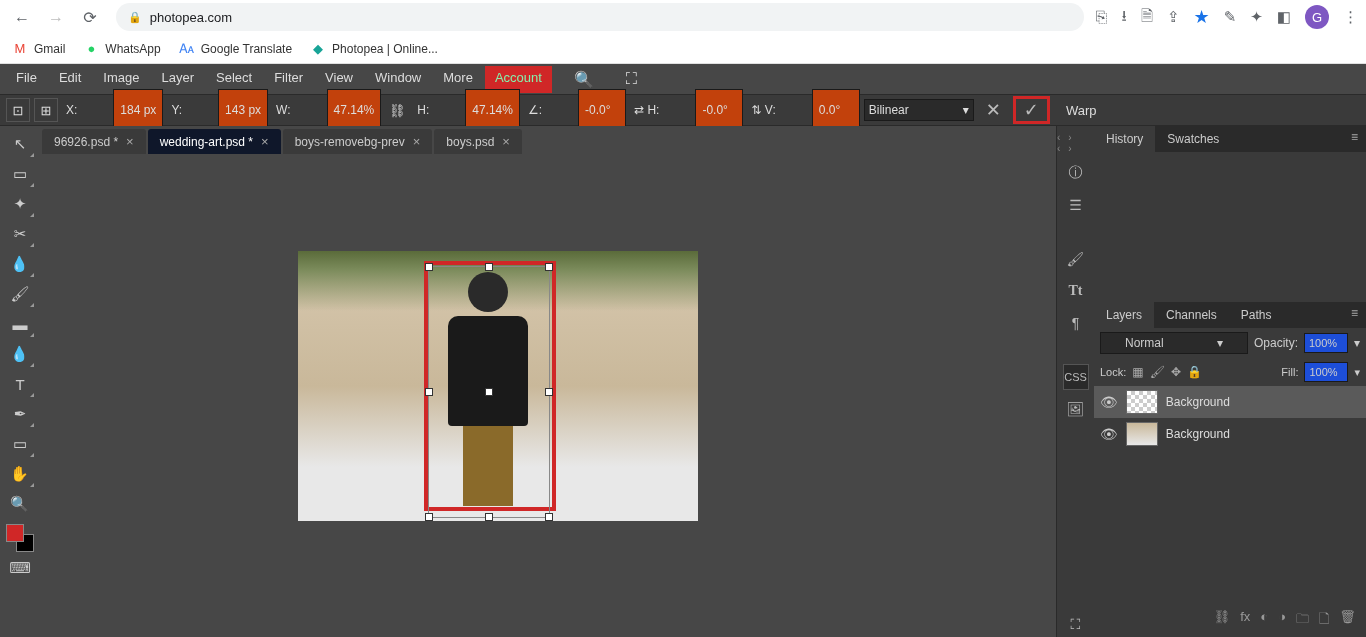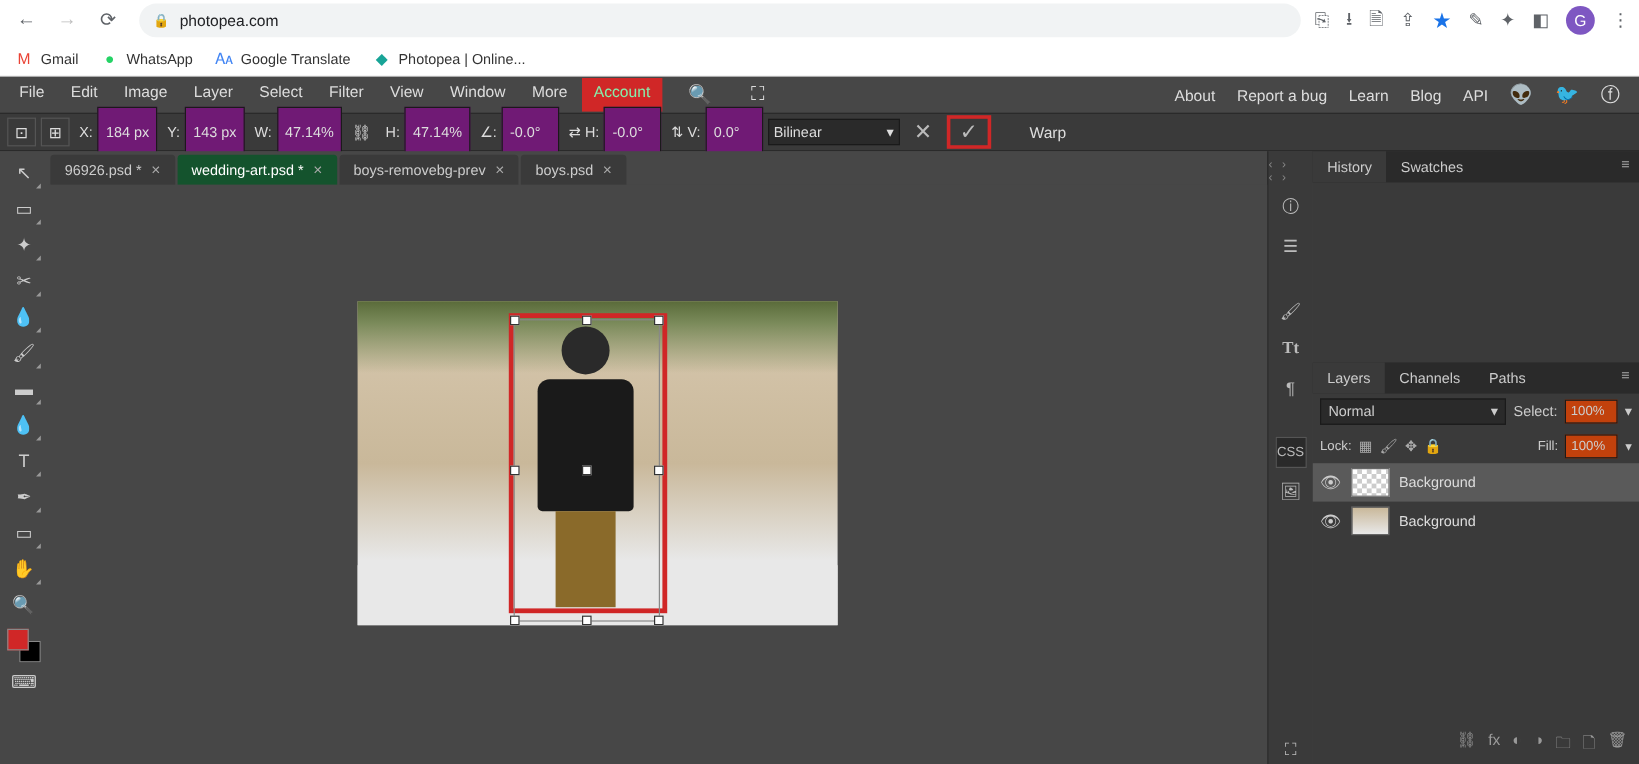--- a/index.html
+++ b/index.html
@@ -20,36 +20,36 @@
 .menubar { height:30px; background:#474747; display:flex; align-items:center; padding:0 6px; font-size:13px; color:#ddd; }
 .menu-left { display:flex; gap:2px; }
 .menu-left span { padding:4px 10px; cursor:pointer; }
 .menu-left .acct { background:#d02727; color:#86efac; padding:4px 10px; }
 .menu-right { margin-left:auto; display:flex; gap:18px; align-items:center; padding-right:10px; }
 .menu-right span { cursor:pointer; }
 .menu-ico { font-size:16px; cursor:pointer; margin-left:10px; }
 .optbar { height:32px; background:#3a3a3a; display:flex; align-items:center; padding:0 6px; font-size:12px; color:#ddd; gap:4px; border-top:1px solid #2a2a2a; border-bottom:1px solid #2a2a2a; }
 .opt-ico { width:24px; height:24px; display:flex; align-items:center; justify-content:center; border:1px solid #555; font-size:13px; }
 .opt-lbl { margin-left:4px; }
-.opt-val { background:#701a75; padding:13px 6px; min-width:48px; font-size:12px; border:1px solid #1a1a1a; }
+.opt-val { background:#c2410c; padding:13px 6px; min-width:48px; font-size:12px; border:1px solid #1a1a1a;margin-left:32px; }
 .opt-sel { background:#2a2a2a; padding:3px 4px; min-width:110px; font-size:12px; border:1px solid #1a1a1a; display:flex; justify-content:space-between; align-items:center; }
 .cancel-ico, .commit-ico { font-size:18px; padding:0 8px; cursor:pointer; color:#bbb; }
 .commit-hl { border:3px solid #d02727; }
-.warp { margin-left:28px; font-size:13px; }
+.warp { margin-left:12px; font-size:13px; }
 .content { display:flex; height:511px; }
 .toolcol { width:40px; background:#474747; display:flex; flex-direction:column; align-items:center; padding-top:4px; gap:2px; }
 .tool { width:30px; height:28px; display:flex; align-items:center; justify-content:center; color:#ccc; font-size:15px; cursor:pointer; position:relative; }
 .tool .tri { position:absolute; right:1px; bottom:1px; width:0; height:0; border-left:4px solid transparent; border-bottom:4px solid #999; }
 .swatch { margin-top:4px; position:relative; width:28px; height:28px; }
 .sw-fg { position:absolute; top:0; left:0; width:18px; height:18px; background:#d02727; border:1px solid #888; }
 .sw-bg { position:absolute; bottom:0; right:0; width:18px; height:18px; background:#000; border:1px solid #888; }
 .canvas-wrap { flex:1; background:#474747; display:flex; flex-direction:column; }
 .tabs { height:28px; display:flex; align-items:flex-end; padding-left:2px; font-size:12px; }
 .tab { background:#3a3a3a; color:#ccc; padding:5px 12px; display:flex; align-items:center; gap:8px; margin-right:2px; cursor:pointer; border-top-left-radius:3px; border-top-right-radius:3px; }
-.tab.active { background:#14532d; color:#fff;align-items:center; }
+.tab.active { background:#0f172a; color:#fff;align-items:center; }
 .tab .cl { font-size:13px; color:#aaa; cursor:pointer; }
 .canvas { flex:1; background:#474747; position:relative; }
 .img-base { position:absolute; left:258px; top:97px; width:400px; height:270px; background:linear-gradient(180deg,#d8c9b0 0%,#c9b89a 50%,#e8e8e8 80%); }
 .flowers { position:absolute; top:0; left:0; right:0; height:60px; background:linear-gradient(180deg,#5a6b3a,#7a8a5a 30%,transparent);}
 .floor { position:absolute; bottom:0; left:0; right:0; height:50px; background:#e8e8e8;}
 .sel-red { position:absolute; border:4px solid #d02727; left:384px; top:107px; width:132px; height:250px; }
 .tfm-box { position:absolute; border:1px solid #888; left:388px; top:112px; width:122px; height:252px; }
 .hnd { position:absolute; width:8px; height:8px; background:#fff; border:1px solid #333; }
 .subj { position:absolute; left:398px; top:118px; width:100px; height:238px; }
 .subj-head { width:40px; height:40px; background:#2a2a2a; border-radius:50%; margin:0 auto; }
@@ -62,22 +62,22 @@
 .resize-arrows { font-size:10px; color:#888; letter-spacing:8px; }
 .panels { width:272px; background:#3a3a3a; display:flex; flex-direction:column; }
 .panel-tabs { display:flex; background:#2a2a2a; font-size:12px; }
 .ptab { padding:6px 12px; color:#ccc; cursor:pointer; }
 .ptab.active { background:#3a3a3a; }
 .ptab-menu { margin-left:auto; padding:4px 8px; color:#aaa; cursor:pointer; }
 .hist { font-size:12px; color:#ddd; }
 .hist-row { padding:6px 10px; border-bottom:1px solid #333; cursor:pointer; }
 .hist-area { height:150px; overflow:hidden; }
 .lay-ctrl { display:flex; align-items:center; padding:4px 6px; font-size:12px; color:#ccc; gap:6px; }
-.lay-sel { background:#2a2a2a; padding:3px 6px; flex:1; display:flex; justify-content:space-between; border:1px solid #1a1a1a; }
-.lay-inp { background:#c2410c; padding:3px 4px; width:44px; border:1px solid #1a1a1a; font-size:11px; }
+.lay-sel { background:#2a2a2a; padding:3px 24px; flex:1; display:flex; justify-content:space-between; border:1px solid #1a1a1a; }
+.lay-inp { background:#1d4ed8; padding:3px 4px; width:44px; border:1px solid #1a1a1a; font-size:11px; }
 .lock-row { display:flex; align-items:center; padding:4px 6px; font-size:11px; color:#ccc; gap:6px; }
 .lock-ico { font-size:12px; color:#aaa; }
 .layers { flex:1; font-size:12px; color:#ddd; }
 .layer-row { display:flex; align-items:center; padding:4px 6px; gap:8px; cursor:pointer; }
 .layer-row.sel { background:#5a5a5a; }
 .eye { font-size:14px; color:#ccc; }
 .thumb { width:32px; height:24px; background:#fff; border:1px solid #666; background-image:repeating-conic-gradient(#ccc 0 25%,#fff 0 50%); background-size:8px 8px; }
 .thumb.img { background:linear-gradient(#c9b89a,#e8e8e8); }
 .layer-footer { display:flex; justify-content:flex-end; gap:10px; padding:6px 10px; font-size:13px; color:#999; }
 .layer-footer span { cursor:pointer; }
@@ -134,30 +134,20 @@
       <span>Image</span>
       <span>Layer</span>
       <span>Select</span>
       <span>Filter</span>
       <span>View</span>
       <span>Window</span>
       <span>More</span>
       <span class="acct">Account</span>
       <span class="menu-ico">🔍</span>
       <span class="menu-ico">⛶</span>
-    </div>
-    <div class="menu-right">
-      <span>About</span>
-      <span>Report a bug</span>
-      <span>Learn</span>
-      <span>Blog</span>
-      <span>API</span>
-      <span style="font-size:16px">👽</span>
-      <span style="font-size:16px">🐦</span>
-      <span style="font-size:16px">ⓕ</span>
     </div>
   </div>
 
   <div class="optbar">
     <div class="opt-ico">⊡</div>
     <div class="opt-ico">⊞</div>
     <span class="opt-lbl">X:</span>
     <span class="opt-val">184 px</span>
     <span class="opt-lbl">Y:</span>
     <span class="opt-val">143 px</span>
@@ -275,21 +265,21 @@
         <div class="ptab active">Layers</div>
         <div class="ptab">Channels</div>
         <div class="ptab">Paths</div>
         <div class="ptab-menu">≡</div>
       </div>
       <div class="lay-ctrl">
         <div class="lay-sel">
             <span>Normal</span>
             <span>▾</span>
           </div>
-        <span>Select:</span>
+        <span>Opacity:</span>
         <span class="lay-inp">100%</span>
         <span>▾</span>
       </div>
       <div class="lock-row">
         <span>Lock:</span>
         <span class="lock-ico">▦</span>
         <span class="lock-ico">🖌</span>
         <span class="lock-ico">✥</span>
         <span class="lock-ico">🔒</span>
         <span style="margin-left:auto">Fill:</span>

